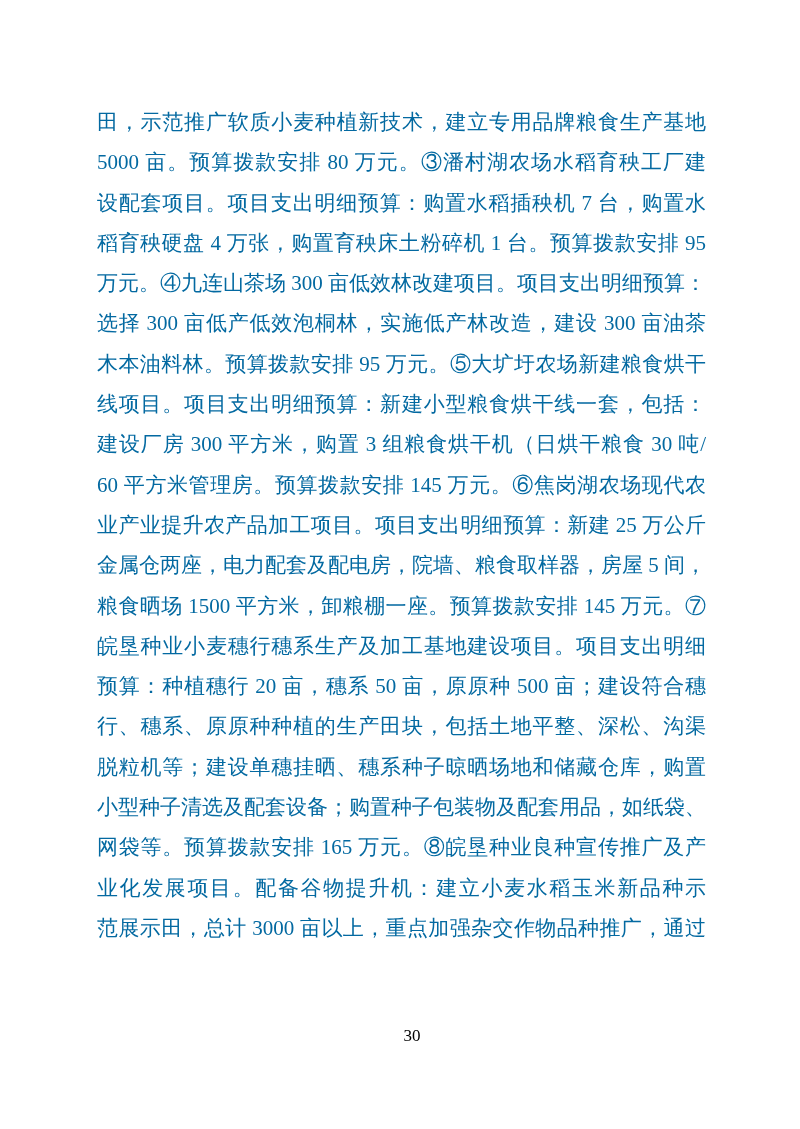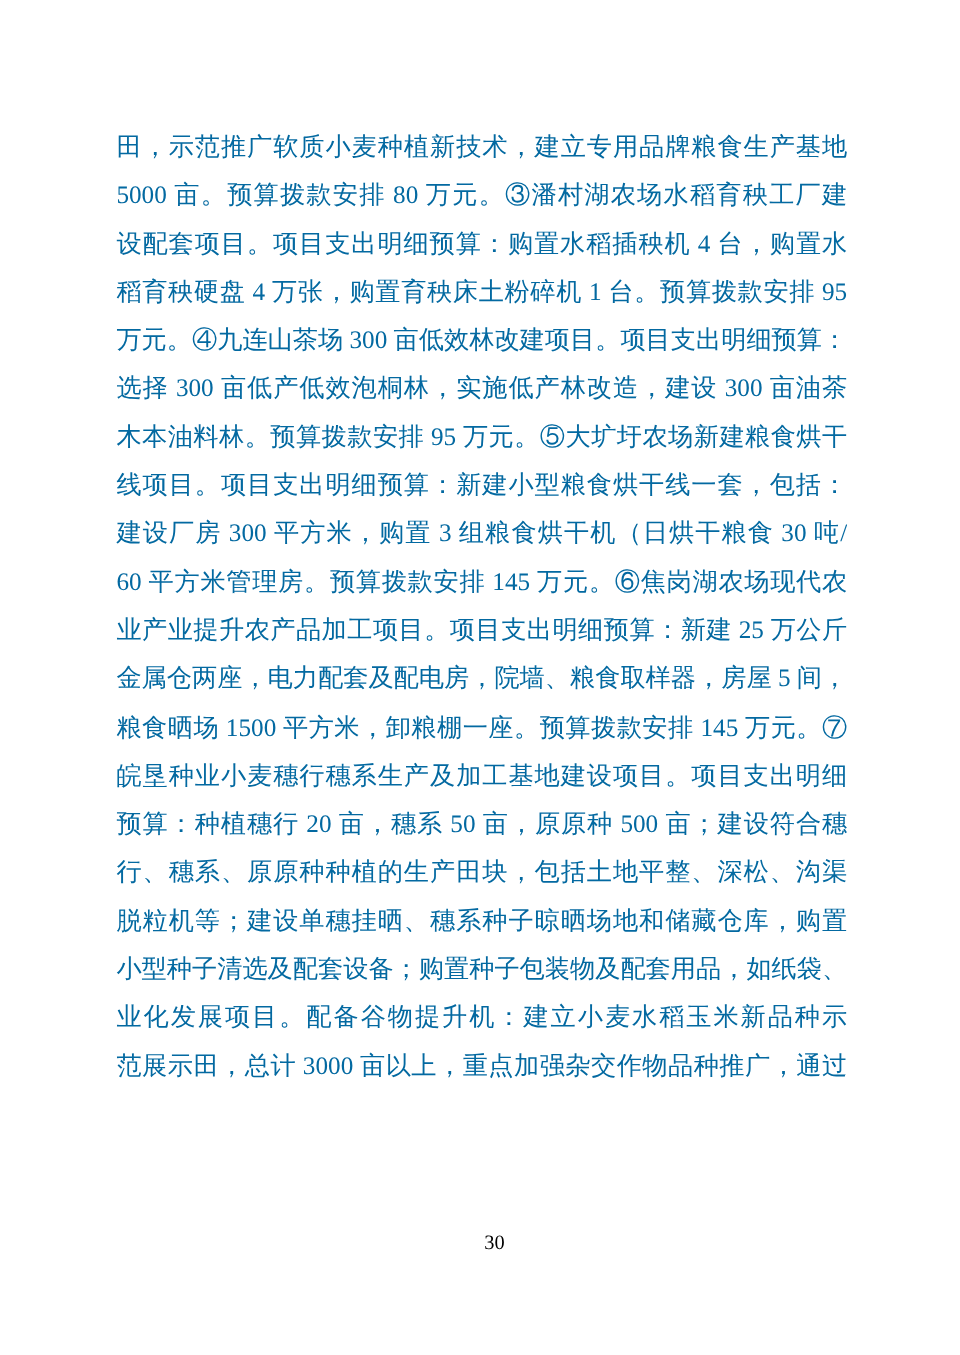--- a/index.html
+++ b/index.html
@@ -46,33 +46,34 @@
     color: #000000;
   }
 </style>
 </head>
 <body>
 
 <div class="page">
   <div class="text-block" id="lines-container">
       <div class="line">田，示范推广软质小麦种植新技术，建立专用品牌粮食生产基地</div>
       <div class="line">5000 亩。预算拨款安排 80 万元。③潘村湖农场水稻育秧工厂建</div>
-      <div class="line">设配套项目。项目支出明细预算：购置水稻插秧机 4 台，购置水</div>
+      <div class="line">设配套项目。项目支出明细预算：购置水稻插秧机 7 台，购置水</div>
       <div class="line">稻育秧硬盘 4 万张，购置育秧床土粉碎机 1 台。预算拨款安排 95</div>
       <div class="line">万元。④九连山茶场 300 亩低效林改建项目。项目支出明细预算：</div>
       <div class="line">选择 300 亩低产低效泡桐林，实施低产林改造，建设 300 亩油茶</div>
       <div class="line">木本油料林。预算拨款安排 95 万元。⑤大圹圩农场新建粮食烘干</div>
       <div class="line">线项目。项目支出明细预算：新建小型粮食烘干线一套，包括：</div>
       <div class="line">建设厂房 300 平方米，购置 3 组粮食烘干机（日烘干粮食 30 吨/</div>
       <div class="line">60 平方米管理房。预算拨款安排 145 万元。⑥焦岗湖农场现代农</div>
       <div class="line">业产业提升农产品加工项目。项目支出明细预算：新建 25 万公斤</div>
       <div class="line">金属仓两座，电力配套及配电房，院墙、粮食取样器，房屋 5 间，</div>
       <div class="line">粮食晒场 1500 平方米，卸粮棚一座。预算拨款安排 145 万元。⑦</div>
       <div class="line">皖垦种业小麦穗行穗系生产及加工基地建设项目。项目支出明细</div>
       <div class="line">预算：种植穗行 20 亩，穗系 50 亩，原原种 500 亩；建设符合穗</div>
       <div class="line">行、穗系、原原种种植的生产田块，包括土地平整、深松、沟渠</div>
       <div class="line">脱粒机等；建设单穗挂晒、穗系种子晾晒场地和储藏仓库，购置</div>
       <div class="line">小型种子清选及配套设备；购置种子包装物及配套用品，如纸袋、</div>
+      <div class="line">网袋等。预算拨款安排 165 万元。⑧皖垦种业良种宣传推广及产</div>
       <div class="line">业化发展项目。配备谷物提升机：建立小麦水稻玉米新品种示</div>
       <div class="line">范展示田，总计 3000 亩以上，重点加强杂交作物品种推广，通过</div>
     </div>
   <div class="page-number">30</div>
 </div>
 
 </body></html>

